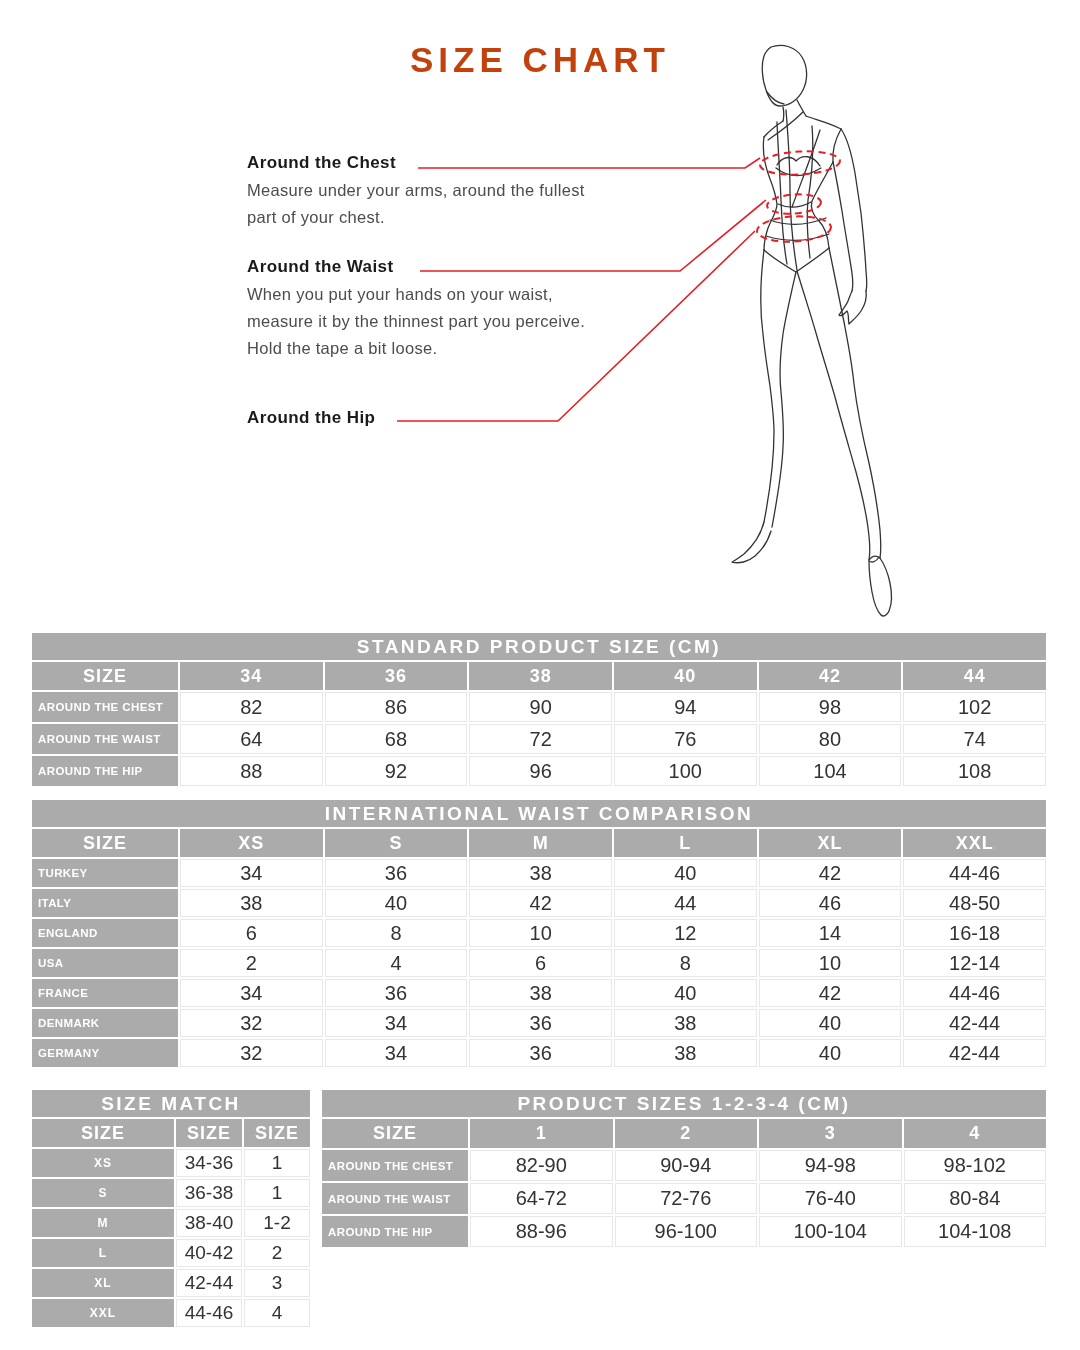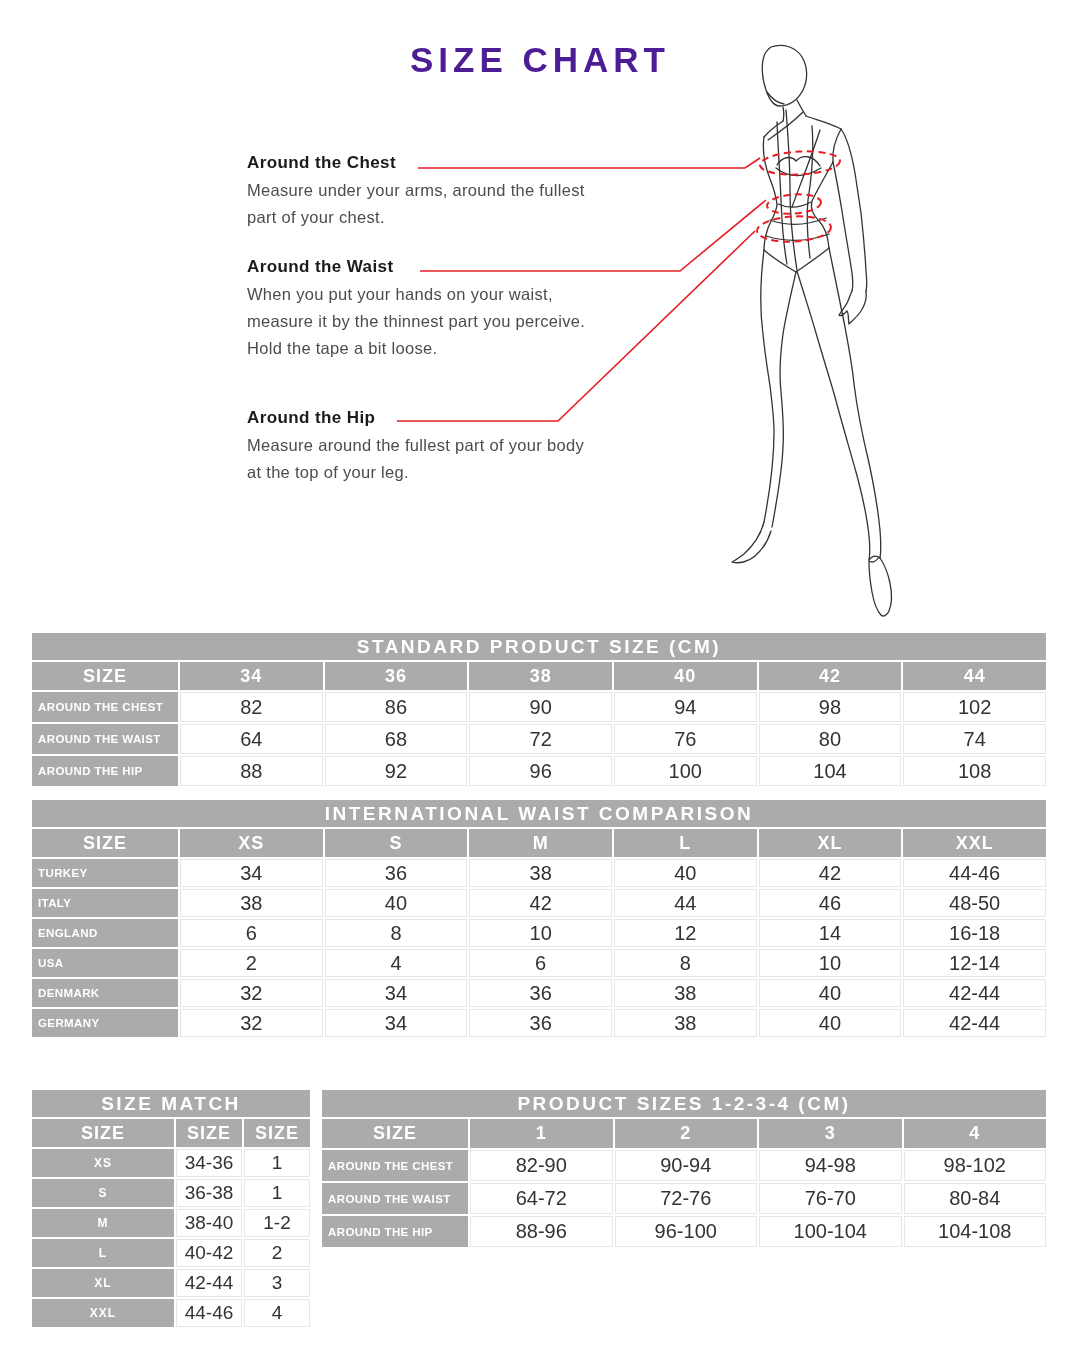--- a/index.html
+++ b/index.html
@@ -1,20 +1,20 @@
 <!DOCTYPE html>
 <html><head>
 <meta charset="utf-8">
 <style>
   html,body{margin:0;padding:0;background:#ffffff;}
   .page{position:relative;width:1080px;height:1350px;background:#ffffff;overflow:hidden;
         font-family:"Liberation Sans",sans-serif;}
   .overlay{position:absolute;left:0;top:0;width:1080px;height:1350px;pointer-events:none;z-index:1;}
   .title{position:absolute;left:0;top:40px;width:100%;margin:0;text-align:center;
-         font-size:35px;font-weight:700;letter-spacing:5px;color:#4c1d95;z-index:2;}
+         font-size:35px;font-weight:700;letter-spacing:5px;color:#c2410c;z-index:2;}
   .note{position:absolute;z-index:2;}
   .note h3{margin:0;font-size:17px;font-weight:700;letter-spacing:.4px;color:#1b1b1b;}
   .note p{margin:4px 0 0;font-size:16.5px;letter-spacing:.3px;line-height:27px;color:#4c4c4c;max-width:345px;}
   #note-chest{left:247px;top:153px;}
   #note-waist{left:247px;top:257px;}
   #note-hip{left:247px;top:408px;}
 
   table.sz{position:absolute;border-collapse:separate;border-spacing:2px;table-layout:fixed;z-index:2;}
   table.sz td{box-sizing:border-box;vertical-align:middle;}
   td.tbl-title{background:#ababab;color:#fff;font-weight:700;font-size:19px;letter-spacing:2.5px;
@@ -92,21 +92,20 @@
     <p>Measure under your arms, around the fullest part of your chest.</p>
   </div>
 
   <div class="note" id="note-waist">
     <h3>Around the Waist</h3>
     <p>When you put your hands on your waist, measure it by the thinnest part you perceive. Hold the tape a bit loose.</p>
   </div>
 
   <div class="note" id="note-hip">
     <h3>Around the Hip</h3>
-    <p>Measure around the fullest part of your body at the top of your leg.</p>
   </div>
 
   <table class="sz" id="standard-table">
       <colgroup>
         <col style="width: 146px;">
         <col>
         <col>
         <col>
         <col>
         <col>
@@ -208,20 +207,29 @@
         <tr>
           <td class="label-cell">USA</td>
           <td class="value-cell">2</td>
           <td class="value-cell">4</td>
           <td class="value-cell">6</td>
           <td class="value-cell">8</td>
           <td class="value-cell">10</td>
           <td class="value-cell">12-14</td>
         </tr>
         <tr>
+          <td class="label-cell">FRANCE</td>
+          <td class="value-cell">34</td>
+          <td class="value-cell">36</td>
+          <td class="value-cell">38</td>
+          <td class="value-cell">40</td>
+          <td class="value-cell">42</td>
+          <td class="value-cell">44-46</td>
+        </tr>
+        <tr>
           <td class="label-cell">DENMARK</td>
           <td class="value-cell">32</td>
           <td class="value-cell">34</td>
           <td class="value-cell">36</td>
           <td class="value-cell">38</td>
           <td class="value-cell">40</td>
           <td class="value-cell">42-44</td>
         </tr>
         <tr>
           <td class="label-cell">GERMANY</td>
@@ -306,21 +314,21 @@
           <td class="label-cell">AROUND THE CHEST</td>
           <td class="value-cell">82-90</td>
           <td class="value-cell">90-94</td>
           <td class="value-cell">94-98</td>
           <td class="value-cell">98-102</td>
         </tr>
         <tr>
           <td class="label-cell">AROUND THE WAIST</td>
           <td class="value-cell">64-72</td>
           <td class="value-cell">72-76</td>
-          <td class="value-cell">76-70</td>
+          <td class="value-cell">76-40</td>
           <td class="value-cell">80-84</td>
         </tr>
         <tr>
           <td class="label-cell">AROUND THE HIP</td>
           <td class="value-cell">88-96</td>
           <td class="value-cell">96-100</td>
           <td class="value-cell">100-104</td>
           <td class="value-cell">104-108</td>
         </tr>
       </tbody>

